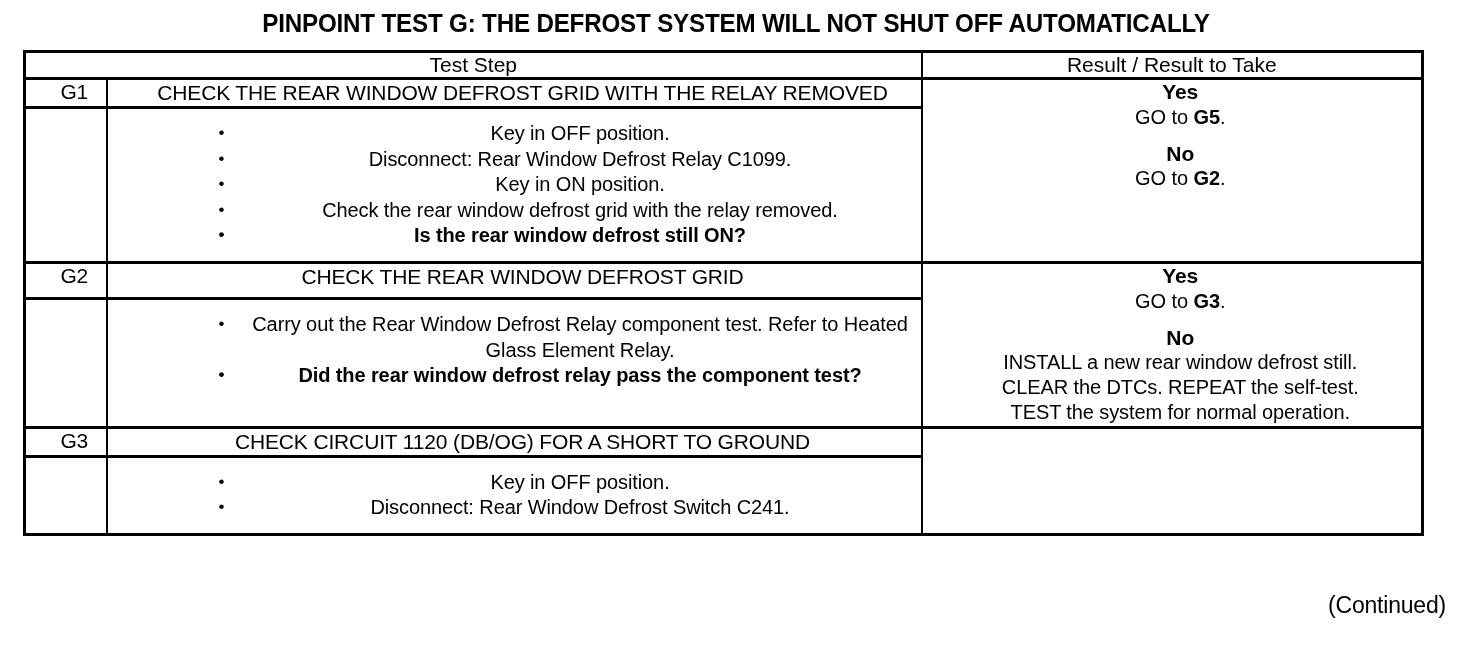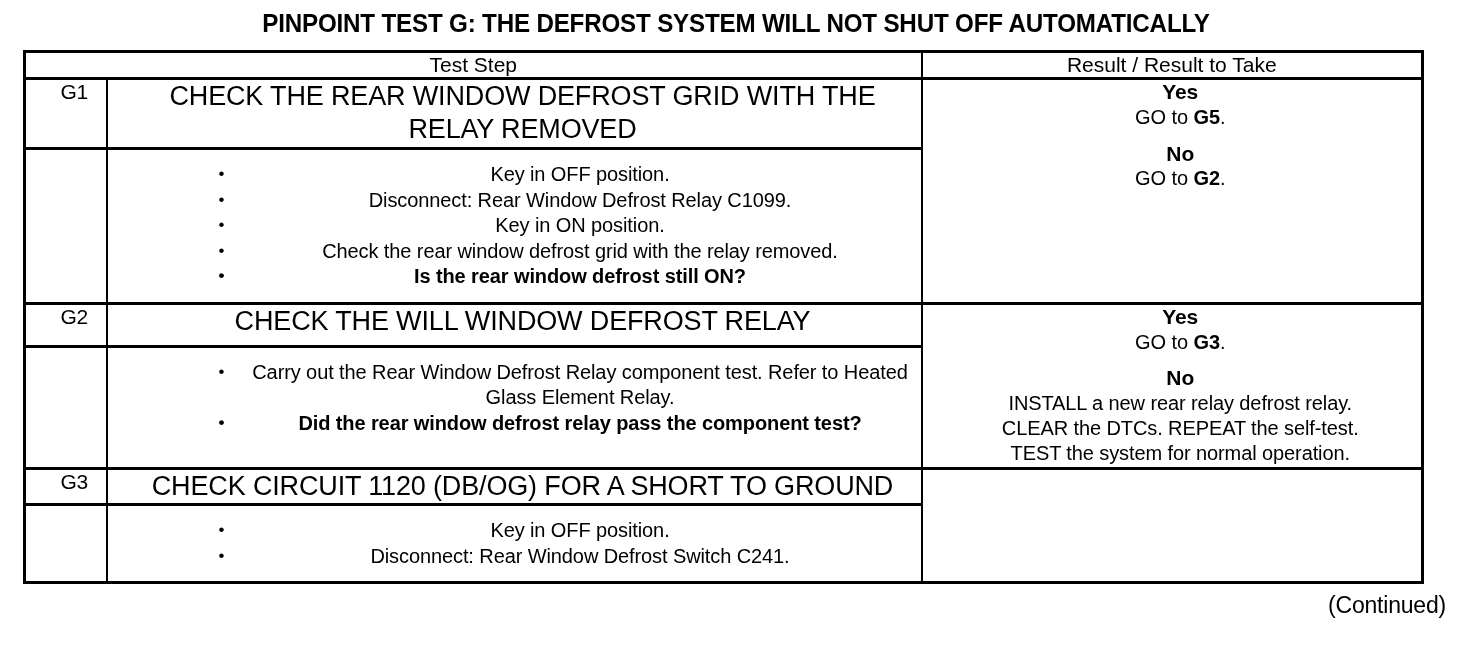--- a/index.html
+++ b/index.html
@@ -79,21 +79,21 @@
     padding: 5px 0 6px 0;
     vertical-align: top;
     letter-spacing: -0.3px;
   }
   .id-blank {
     border-top: none;
   }
 
   
   .step-head {
-    font-size: 27px;
+    font-size: 21px;
     font-weight: bold;
     line-height: 1.24;
     padding: 5px 8px 6px 12px;
     letter-spacing: -0.15px;
     border-radius: 7px;
   }
 
   
   .step-body {
     padding: 6px 10px 8px 0;
@@ -192,27 +192,27 @@
             <li>Disconnect: Rear Window Defrost Relay C1099.</li>
             <li>Key in ON position.</li>
             <li>Check the rear window defrost grid with the relay removed.</li>
             <li class="bold">Is the rear window defrost still ON?</li>
           </ul>
         </td>
       </tr>
 
       <tr class="grp-top title-row">
         <td class="id-cell">G2</td>
-        <td class="step-head">CHECK THE WILL WINDOW DEFROST RELAY</td>
+        <td class="step-head">CHECK THE REAR WINDOW DEFROST GRID</td>
         <td class="res-cell" rowspan="2">
           <div class="res-inner">
             <div class="res-yesno first">Yes</div>
             <div class="res-line"><span>GO to </span><b>G3</b><span>.</span></div>
             <div class="res-yesno">No</div>
-            <div class="res-line">INSTALL a new rear relay defrost relay.</div>
+            <div class="res-line">INSTALL a new rear window defrost still.</div>
             <div class="res-line">CLEAR the DTCs. REPEAT the self-test.</div>
             <div class="res-line">TEST the system for normal operation.</div>
           </div>
         </td>
       </tr>
       <tr>
         <td class="id-cell id-blank"></td>
         <td class="step-body">
           <ul class="bullets">
             <li>Carry out the Rear Window Defrost Relay component test. Refer to Heated Glass Element Relay.</li>

